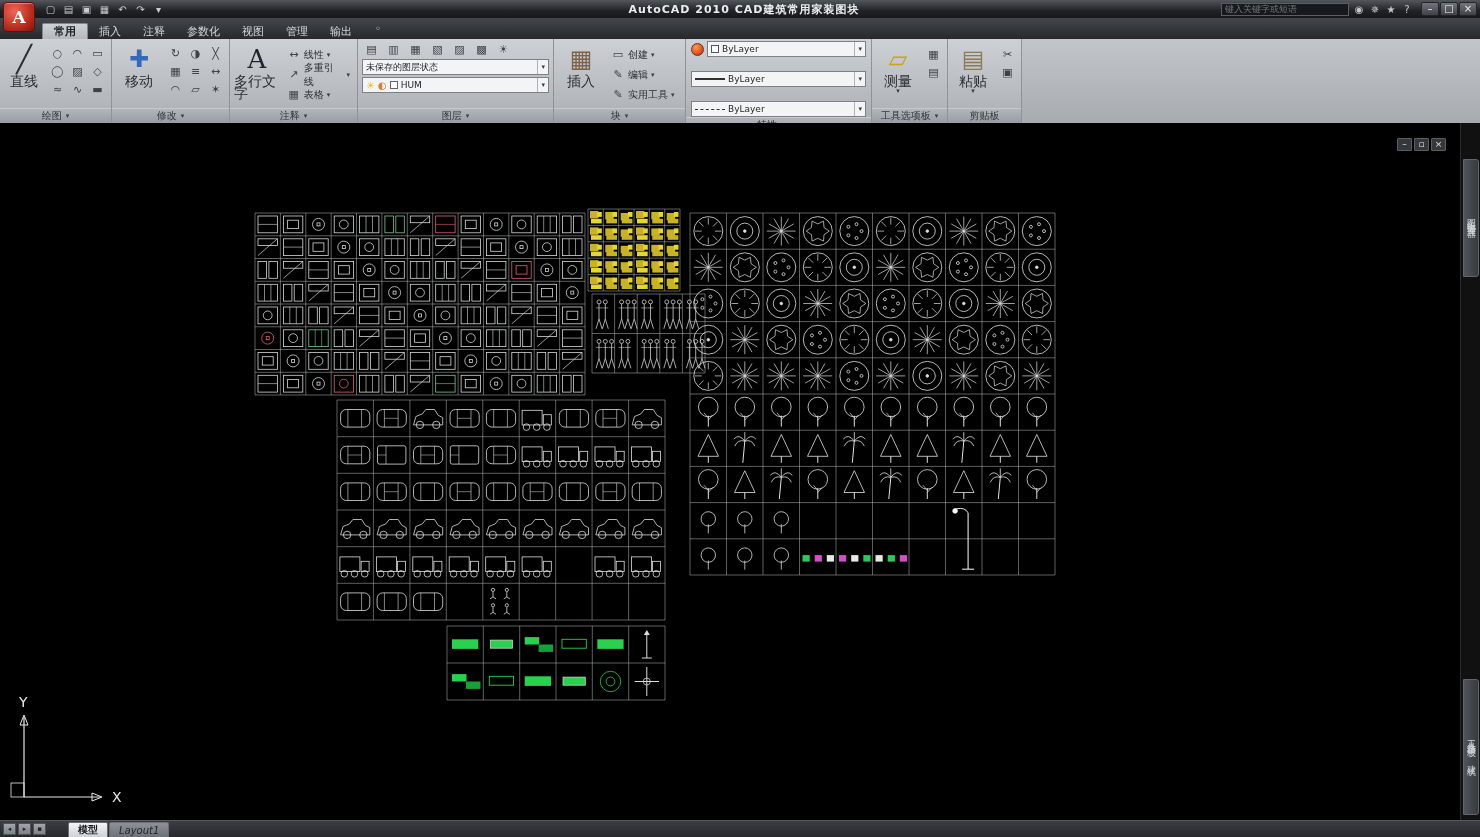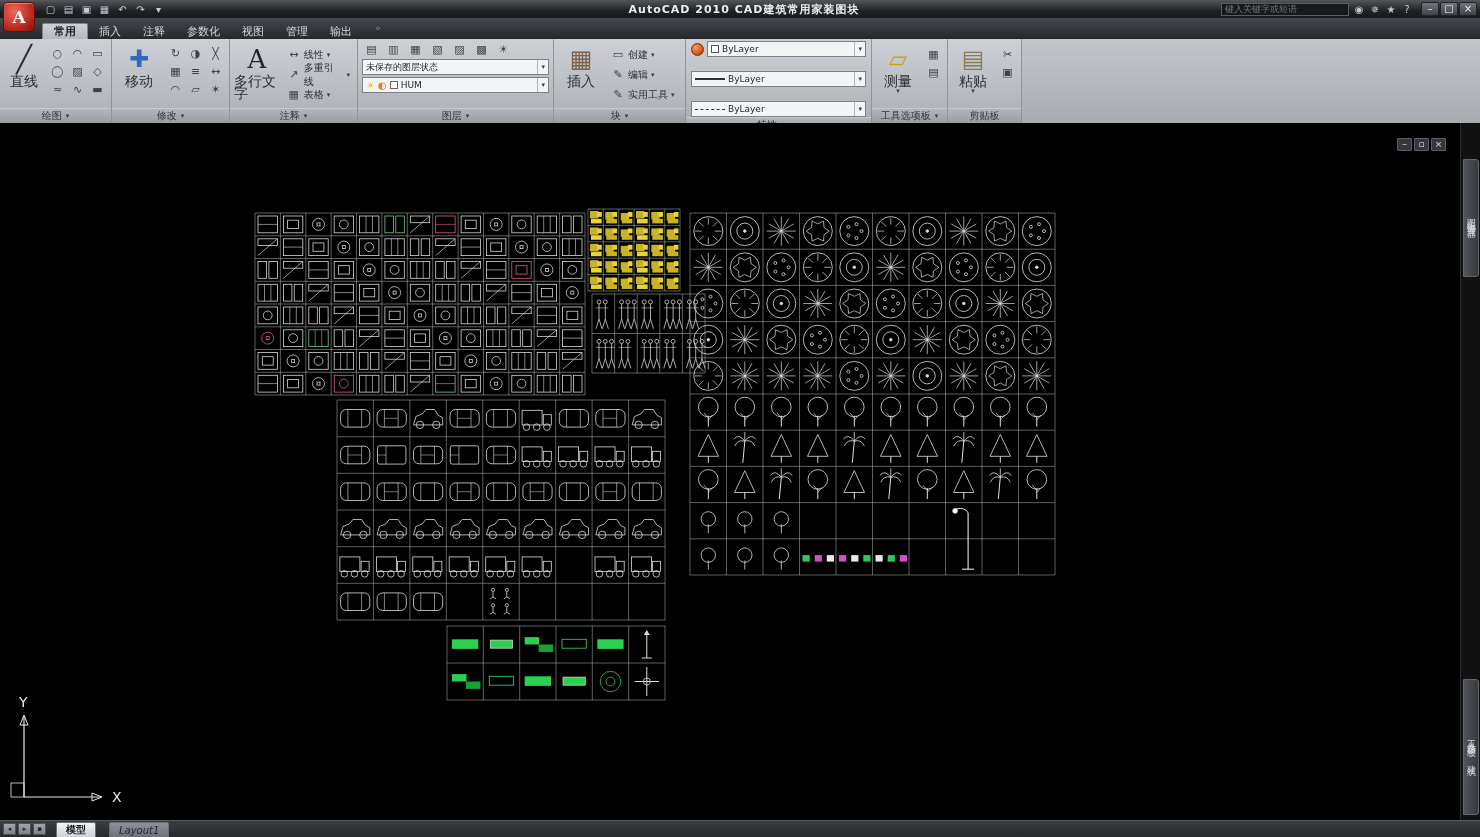--- a/index.html
+++ b/index.html
@@ -67,21 +67,21 @@
   svg.canvas{position:absolute;left:0;top:0;}
   .canvas-btns{position:absolute;top:15px;right:14px;display:flex;gap:2px;}
   .cv-btn{width:15px;height:13px;background:#34373c;border:1px solid #5a5e64;color:#e2e5e8;font-size:9px;line-height:11px;text-align:center;border-radius:1px;}
   .right-strip{width:20px;background:#111;position:relative;border-left:1px solid #2a2c30;}
   .side-tab{position:absolute;left:2px;width:16px;background:linear-gradient(90deg,#51555b,#36393e);border:1px solid #63676d;border-radius:0 3px 3px 0;color:#d6dade;font-size:9px;writing-mode:vertical-rl;display:flex;align-items:center;justify-content:center;letter-spacing:2px;}
 
   
   .statusbar{height:17px;background:linear-gradient(#3a3d42,#26282c);display:flex;align-items:center;gap:2px;padding-left:3px;flex:none;border-top:1px solid #55585e;}
   .nav-btns{display:flex;gap:2px;}
   .nav-btn{width:13px;height:12px;background:linear-gradient(#a2a6ac,#7e8288);border:1px solid #4e5156;font-size:7px;color:#24262a;display:flex;align-items:center;justify-content:center;}
-  .layout-tabs{display:flex;gap:13px;margin-left:8px;height:100%;align-items:flex-end;}
+  .layout-tabs{display:flex;gap:1px;margin-left:20px;height:100%;align-items:flex-end;}
   .sheet-tab{height:15px;padding:0 9px;font-size:10px;display:flex;align-items:center;border:1px solid #6a6e74;border-bottom:none;border-radius:2px 2px 0 0;margin-top:2px;}
   .sheet-tab.active{background:linear-gradient(#f2f3f5,#cfd3d8);color:#17191d;font-weight:bold;}
   .sheet-tab.inactive{background:linear-gradient(#8e9298,#6e7278);color:#24262a;font-style:italic;}
 </style>
 </head>
 <body>
 
 <div class="app">
 
   <div class="titlebar">

